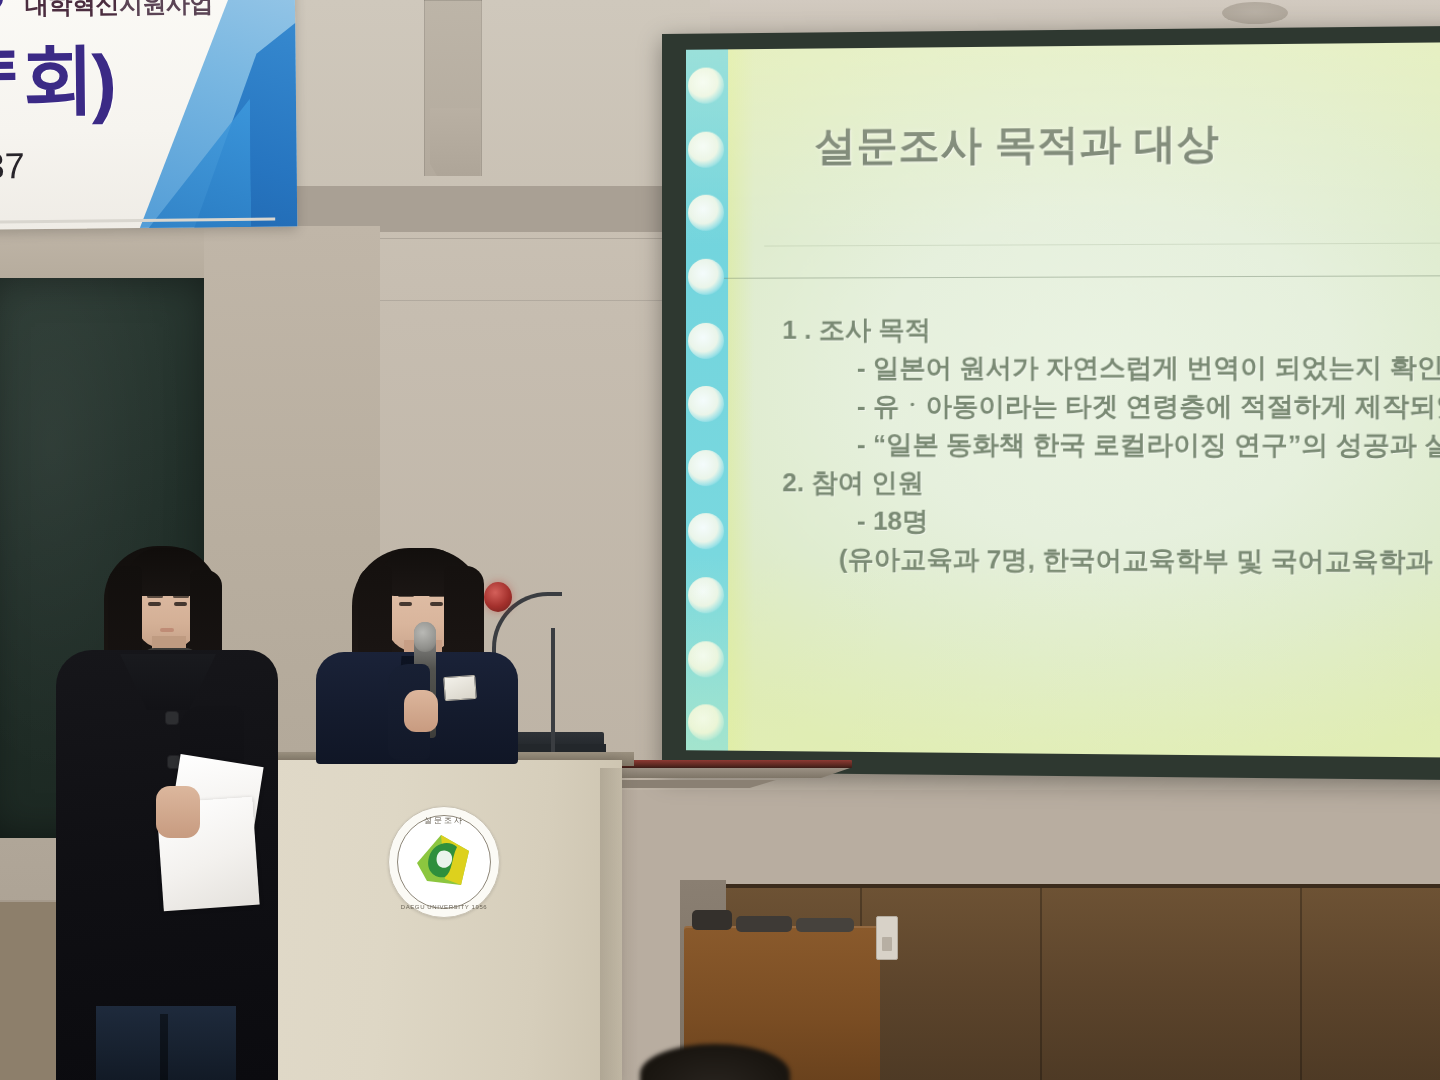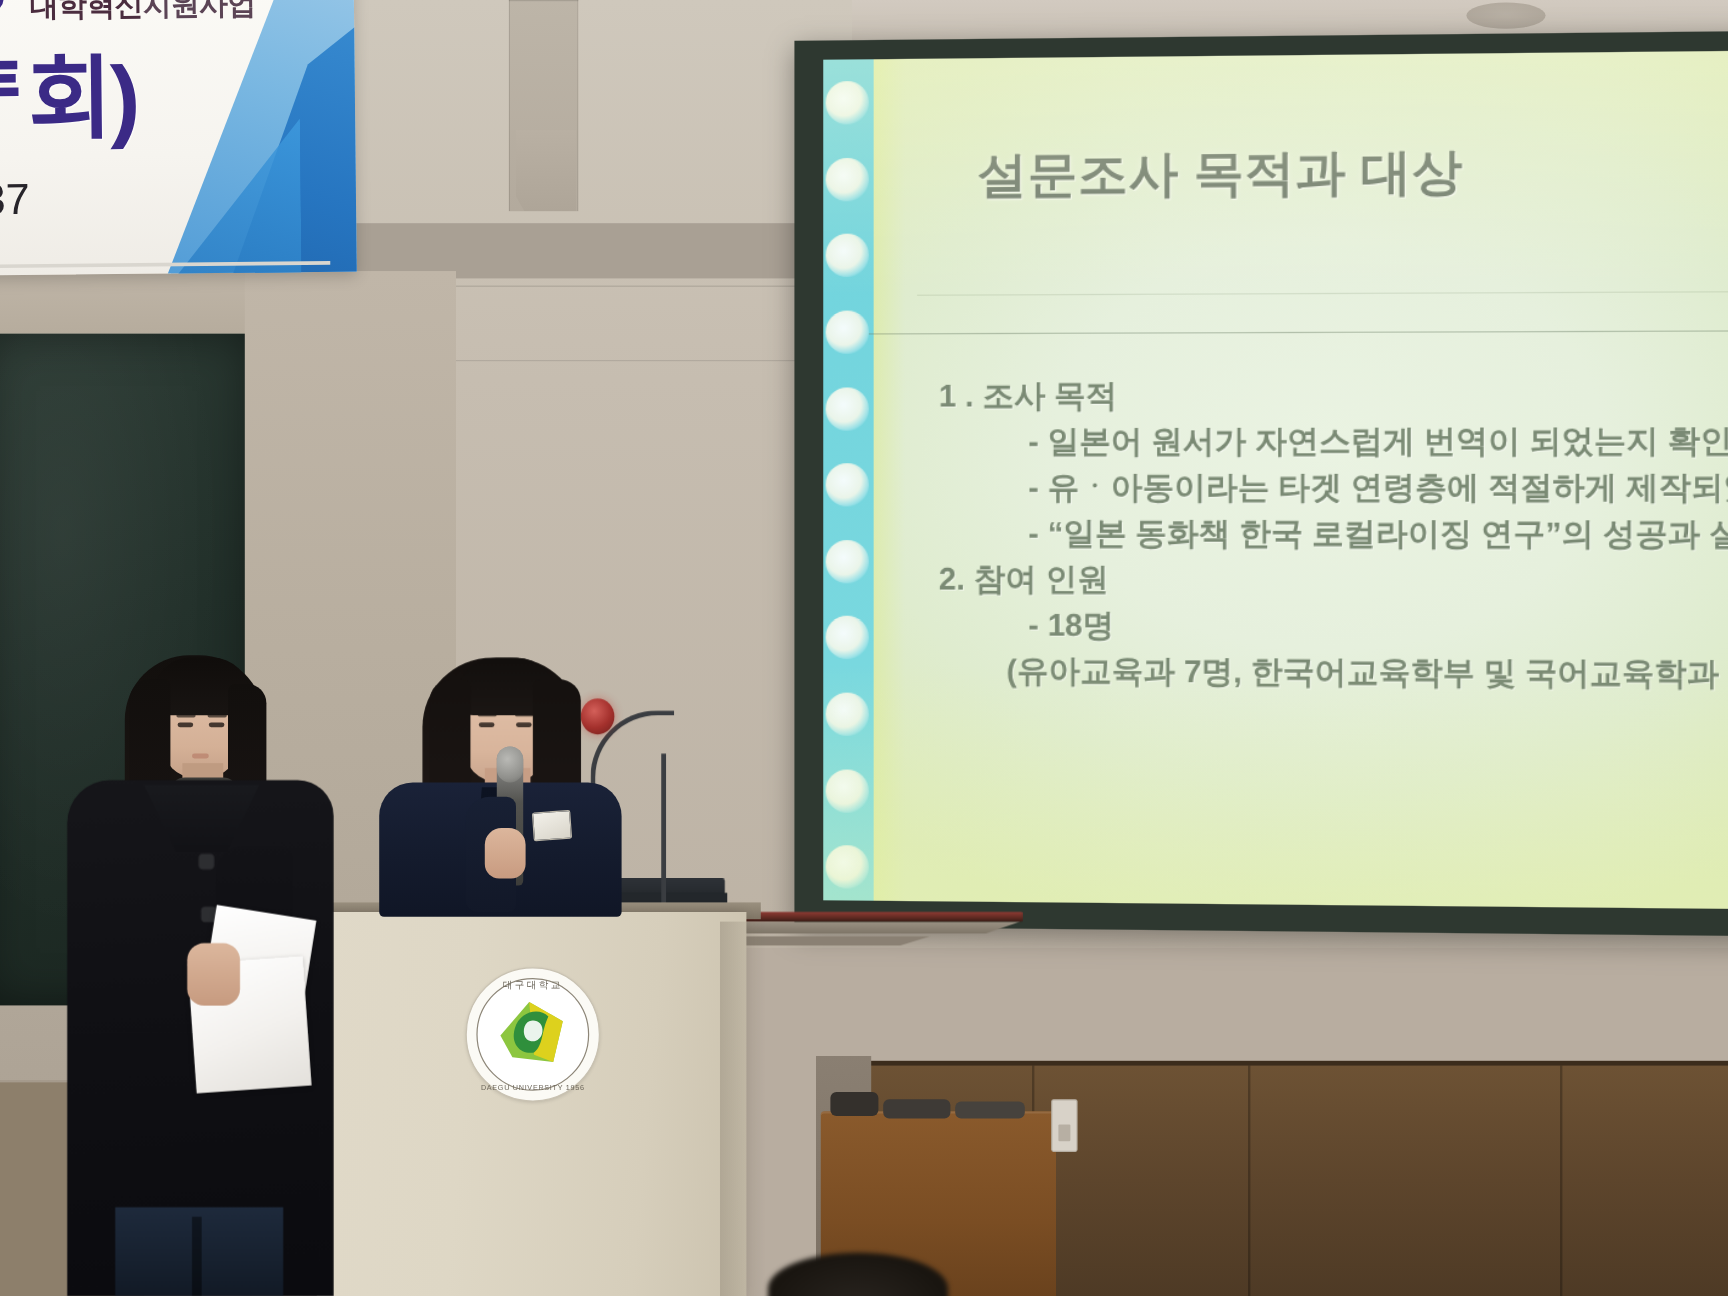--- a/index.html
+++ b/index.html
@@ -582,21 +582,21 @@
 
   <div class="podium-top"></div>
   <div class="podium-top-left"></div>
   <div class="podium">
     
   </div>
   <div class="podium-shadowR"></div>
 
   <div class="podium-seal">
     <div class="seal-ring"></div>
-    <div class="seal-txt-top">대구대학교</div>
+    <div class="seal-txt-top">설문조사</div>
     <div class="seal-txt-bot">DAEGU UNIVERSITY 1956</div>
     <svg class="seal-leaf" viewBox="0 0 64 64">
       <path d="M6 34 L30 6 L58 22 L50 56 L16 52 Z" fill="#8cc63f"></path>
       <path d="M30 6 L58 22 L50 56 L34 50 Z" fill="#e4d11a" opacity="0.92"></path>
       <path d="M18 28 C22 14 38 10 46 18 C40 30 42 42 34 48 C24 50 14 42 18 28 Z" fill="#2f8f3c"></path>
       <path d="M30 22 C36 20 42 24 41 31 C40 38 33 41 28 37 C24 33 25 24 30 22 Z" fill="#ffffff" opacity="0.9"></path>
     </svg>
   </div>
 
   <div class="person">

